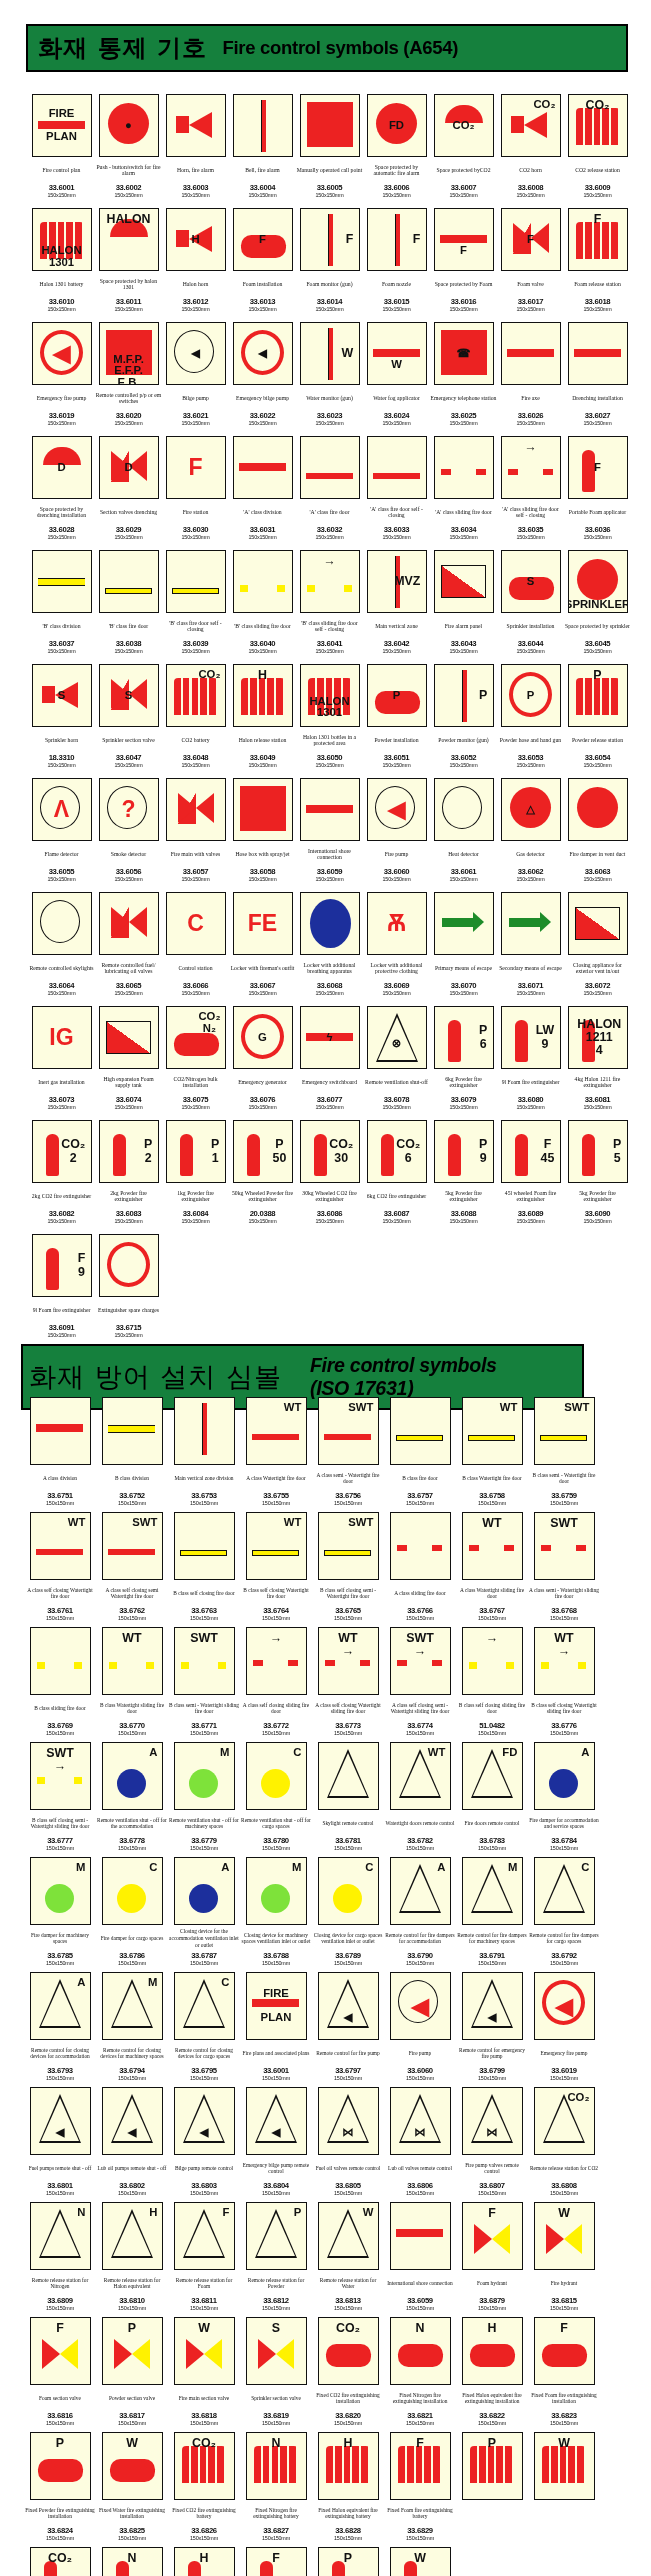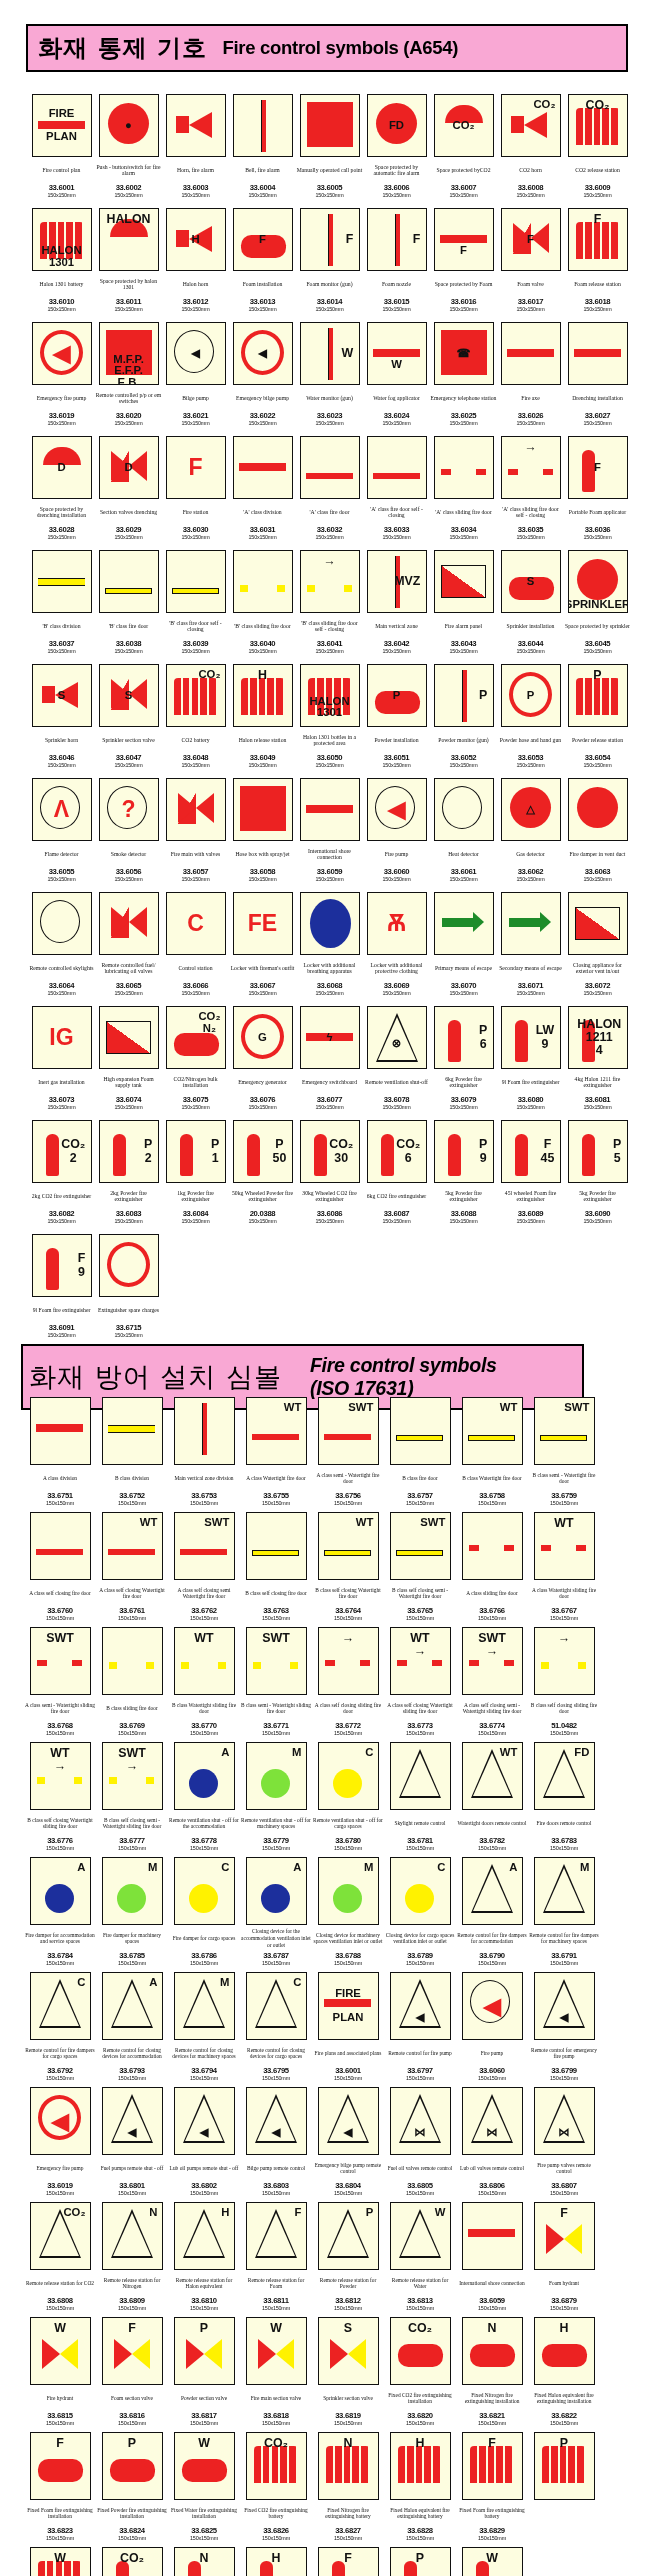--- a/index.html
+++ b/index.html
@@ -1,17 +1,17 @@
 <!DOCTYPE html>
 <html style="font-size:8.2px"><head>
 <meta charset="utf-8">
 <style>
   html,body{margin:0;padding:0;background:#ffffff;}
   body{width:652px;height:3256px;position:relative;overflow:hidden;font-family:"Liberation Sans",sans-serif;}
-  .header{position:absolute;background:#f9a8d4;border:2.6px solid #000;box-sizing:border-box;display:flex;align-items:center;}
+  .header{position:absolute;background:#15803d;border:2.6px solid #000;box-sizing:border-box;display:flex;align-items:center;}
   .h1{left:26px;top:24px;width:602px;height:48px;}
   .h2{left:21px;top:1344px;width:563px;height:66px;}
   .h-ko{font-family:"DejaVu Sans",sans-serif;font-weight:bold;color:#000;font-size:24px;margin-left:10.3px;letter-spacing:1px;}
   .h2 .h-ko{font-weight:normal;font-size:27px;margin-left:6.2px;}
   .h-en{font-family:"Liberation Sans",sans-serif;font-weight:bold;font-size:18.5px;margin-left:15.5px;letter-spacing:-0.3px;line-height:1.15;}
   .h2 .h-en{margin-left:28px;font-size:19.6px;font-style:italic;}
   .grid{position:absolute;display:grid;}
   .g1{left:28px;top:94px;width:608px;grid-template-columns:repeat(9,67px);grid-auto-rows:114px;}
   .g2{left:24px;top:1397px;width:577px;grid-template-columns:repeat(8,72px);grid-auto-rows:115px;}
   .cell{display:flex;flex-direction:column;align-items:center;}
@@ -491,21 +491,21 @@
     <div class="label">Space protected by sprinkler</div>
     <div class="num">33.6045</div>
     <div class="size">150x150mm</div>
   </div>
     <div class="cell">
     <div class="card">
       <div class="shape s-horn"></div>
       <div class="glyph">S</div>
     </div>
     <div class="label">Sprinkler horn</div>
-    <div class="num">33.6046</div>
+    <div class="num">18.3310</div>
     <div class="size">150x150mm</div>
   </div>
     <div class="cell">
     <div class="card">
       <div class="shape s-bow"></div>
       <div class="glyph">S</div>
     </div>
     <div class="label">Sprinkler section valve</div>
     <div class="num">33.6047</div>
     <div class="size">150x150mm</div>
@@ -1010,29 +1010,20 @@
       <div class="shape s-ydoor"></div>
       <div class="glyph corner">SWT</div>
     </div>
     <div class="label">B class semi - Watertight fire door</div>
     <div class="num">33.6759</div>
     <div class="size">150x150mm</div>
   </div>
     <div class="cell">
     <div class="card">
       <div class="shape s-door"></div>
-      <div class="glyph"></div>
-    </div>
-    <div class="label">A class self closing fire door</div>
-    <div class="num">33.6760</div>
-    <div class="size">150x150mm</div>
-  </div>
-    <div class="cell">
-    <div class="card">
-      <div class="shape s-door"></div>
       <div class="glyph corner">WT</div>
     </div>
     <div class="label">A class self closing Watertight fire door</div>
     <div class="num">33.6761</div>
     <div class="size">150x150mm</div>
   </div>
     <div class="cell">
     <div class="card">
       <div class="shape s-door"></div>
       <div class="glyph corner">SWT</div>

